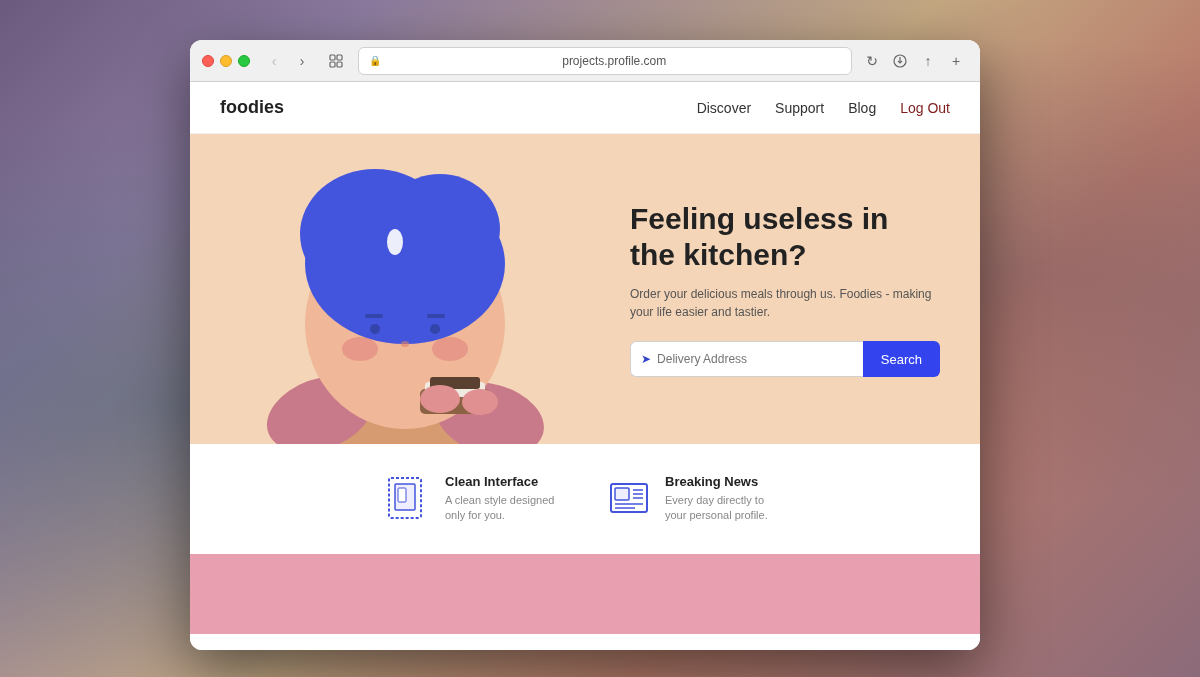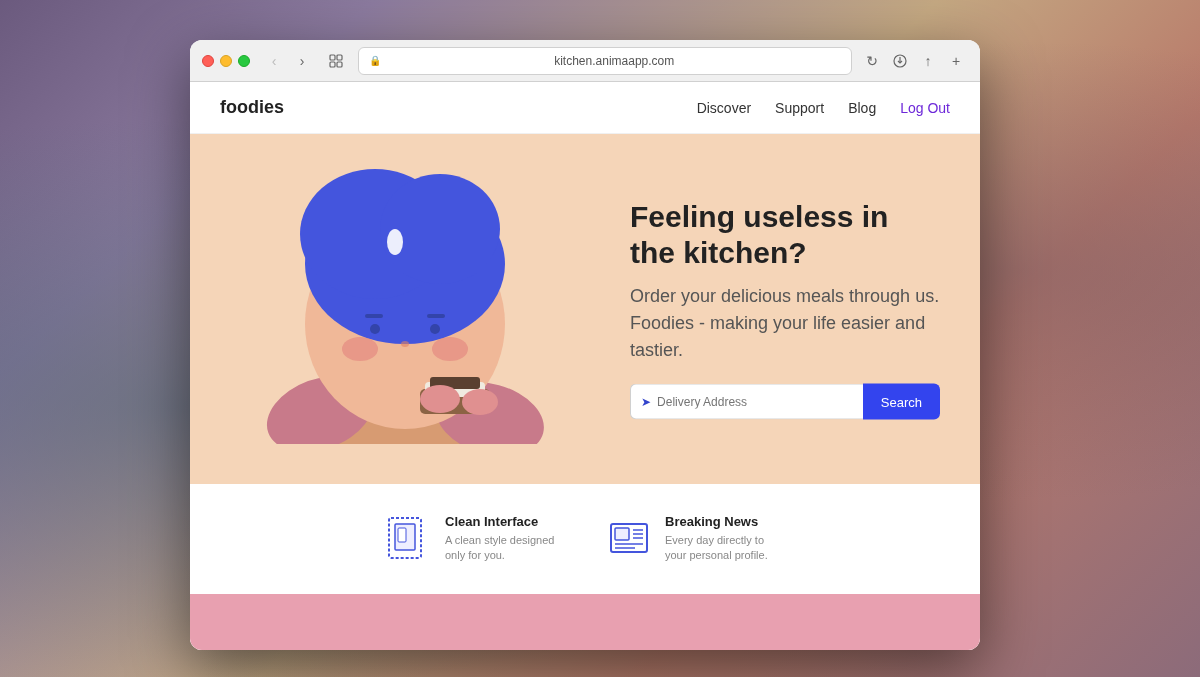--- a/index.html
+++ b/index.html
@@ -147,29 +147,29 @@
       align-items: center;
       gap: 24px;
     }
     .nav-link {
       font-size: 14px;
       color: #333;
       text-decoration: none;
       cursor: pointer;
     }
     .nav-link.logout {
-      color: #6d28d9;
+      color: #7f1d1d;
       font-weight: 500;
     }
 
     
     .hero {
       background: #f5d5b8;
       position: relative;
-      height: 350px;
+      height: 310px;
       display: flex;
       align-items: center;
       overflow: hidden;
     }
 
     
     .hero-illustration {
       position: absolute;
       left: 30px;
       top: 0;
@@ -192,21 +192,21 @@
       width: 310px;
     }
     .hero-heading {
       font-size: 30px;
       font-weight: 700;
       color: #222;
       line-height: 1.2;
       margin-bottom: 12px;
     }
     .hero-sub {
-      font-size: 18px;
+      font-size: 12px;
       color: #555;
       line-height: 1.5;
       margin-bottom: 20px;
     }
     .search-bar {
       display: flex;
       gap: 0;
     }
     .search-input-wrap {
       flex: 1;
@@ -304,21 +304,21 @@
     <button class="tab-btn">
       <svg width="14" height="14" viewBox="0 0 14 14" fill="none">
         <rect x="1" y="1" width="5" height="5" rx="1" stroke="#666" stroke-width="1.2" fill="none"></rect>
         <rect x="8" y="1" width="5" height="5" rx="1" stroke="#666" stroke-width="1.2" fill="none"></rect>
         <rect x="1" y="8" width="5" height="5" rx="1" stroke="#666" stroke-width="1.2" fill="none"></rect>
         <rect x="8" y="8" width="5" height="5" rx="1" stroke="#666" stroke-width="1.2" fill="none"></rect>
       </svg>
     </button>
     <div class="address-bar">
       <span class="lock-icon">🔒</span>
-      <span class="address-text">kitchen.animaapp.com</span>
+      <span class="address-text">projects.profile.com</span>
     </div>
     <div class="toolbar-right">
       <button class="nav-btn">
         <span>↻</span>
       </button>
       <button class="nav-btn">
         <svg width="14" height="14" viewBox="0 0 14 14">
           <circle cx="7" cy="7" r="6" stroke="#666" stroke-width="1.2" fill="none"></circle>
           <path d="M5 7 L7 9 L9 7" stroke="#666" stroke-width="1.2" fill="none"></path>
           <line x1="7" y1="3" x2="7" y2="9" stroke="#666" stroke-width="1.2"></line>

